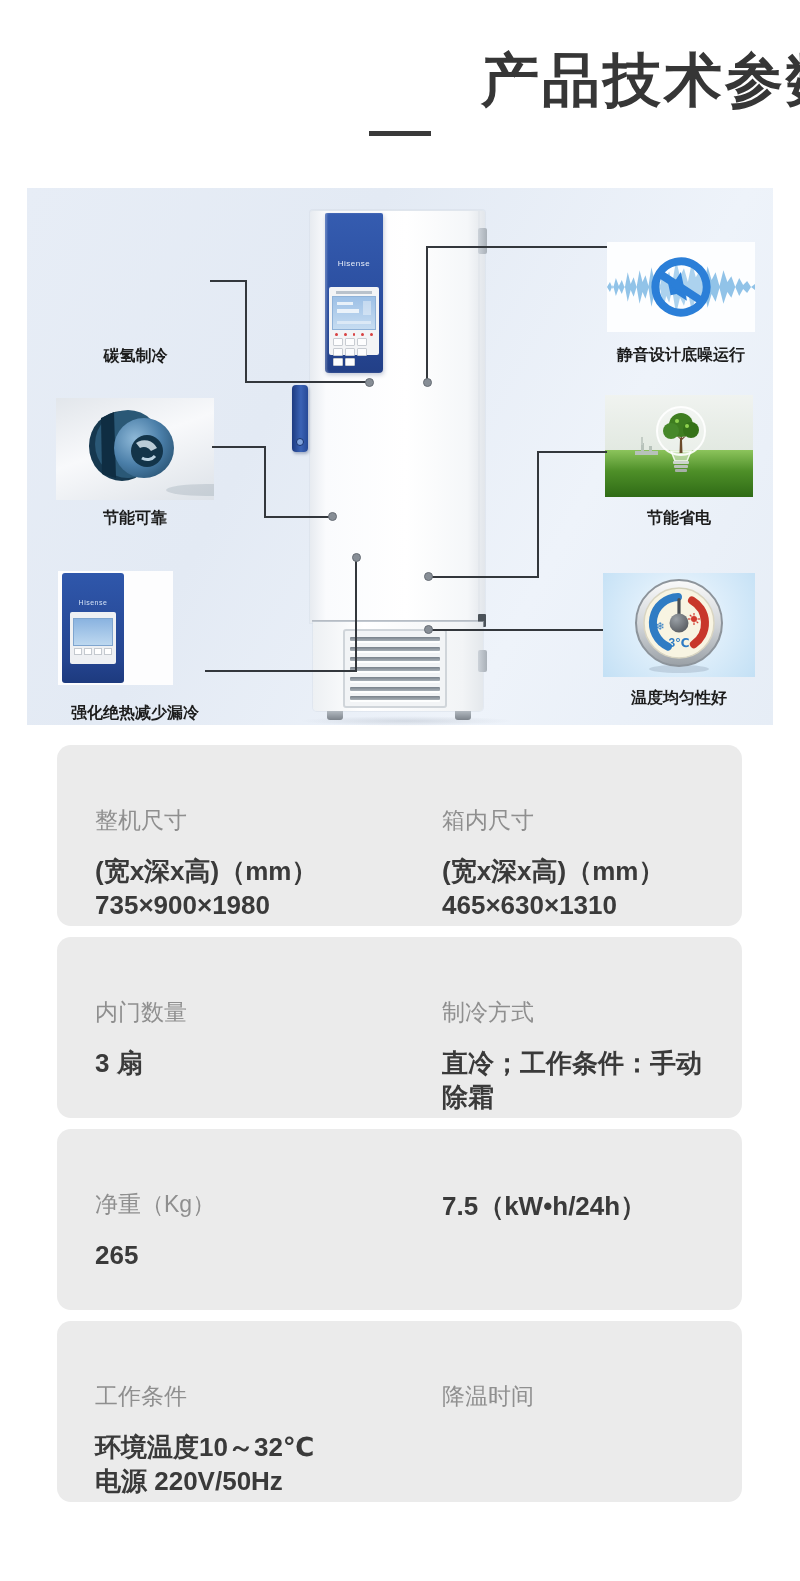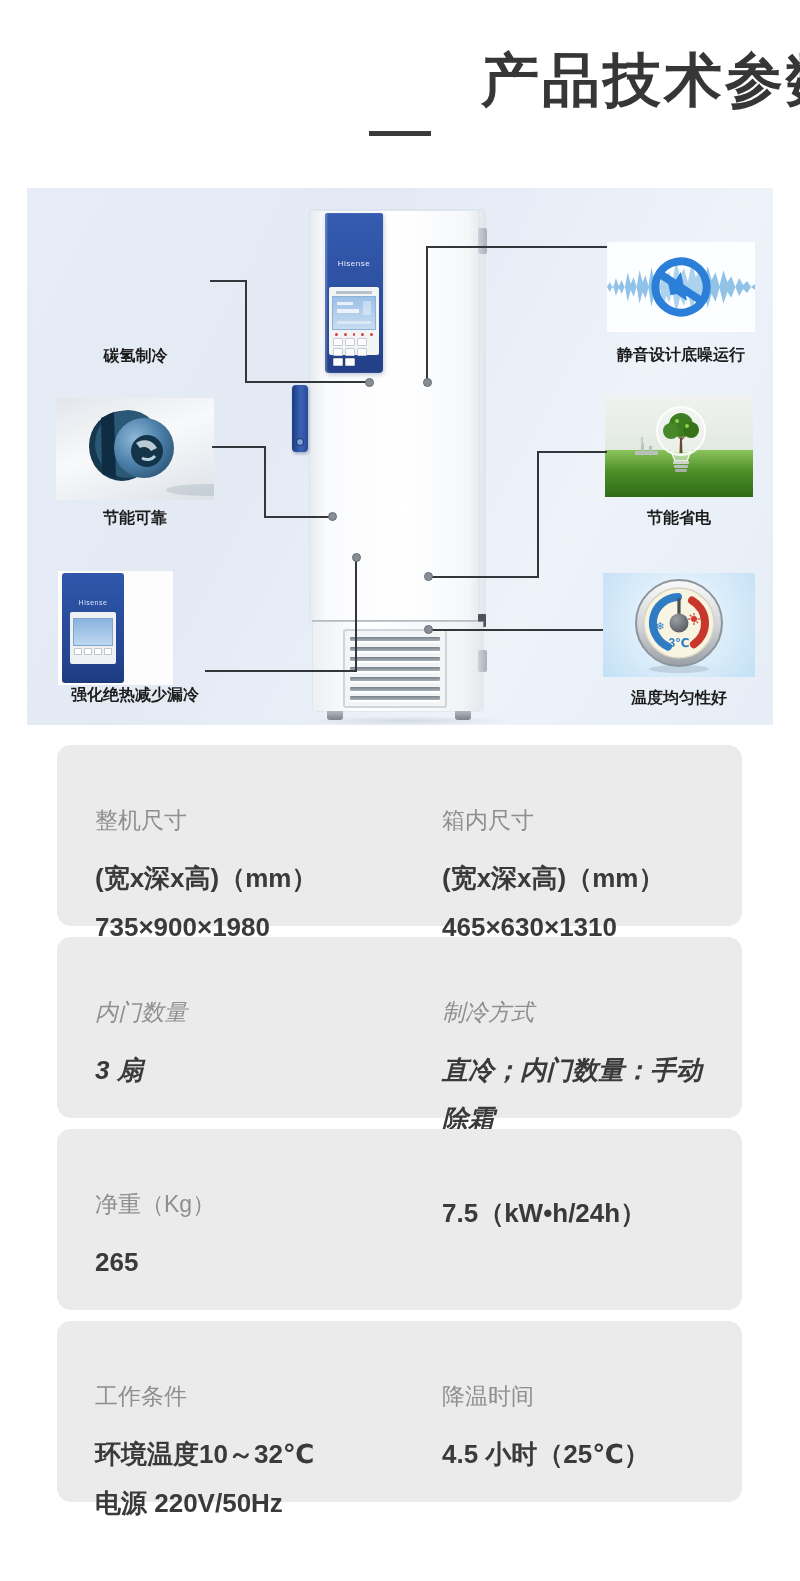--- a/index.html
+++ b/index.html
@@ -92,21 +92,21 @@
   .dot{position:absolute;width:9px;height:9px;border-radius:50%;background:#878e96;
        border:1px solid #676d75;box-sizing:border-box;}
 
   
   .spec-row{position:absolute;left:0;width:800px;height:181px;}
   .cell{position:absolute;top:0;height:181px;background:#ebebeb;box-sizing:border-box;
         padding:60px 30px 0 38px;}
   .cell.left{left:57px;width:407px;border-radius:14px 0 0 14px;}
   .cell.right{left:404px;width:338px;border-radius:0 14px 14px 0;padding-right:40px;}
   .spec-label{font-size:23px;color:#8f8f8f;margin-bottom:18px;}
-  .spec-value{font-size:26px;font-weight:bold;color:#3a3a3a;line-height:49px;white-space:pre-line;}
+  .spec-value{font-size:26px;font-weight:bold;color:#3a3a3a;line-height:34px;white-space:pre-line;}
 </style>
 </head>
 <body>
 
 <div class="page">
 
   <h1 class="title">产品技术参数</h1>
   <div class="title-underline"></div>
 
   <section class="diagram">
@@ -141,21 +141,21 @@
           <div class="b3-lcd"></div>
           <div class="b3-btns">
               <i></i>
               <i></i>
               <i></i>
               <i></i>
             </div>
         </div>
       </div>
     </div>
-    <div class="flabel" style="left:8px;top:497px;width:200px;">强化绝热减少漏冷</div>
+    <div class="flabel" style="left:8px;top:515px;width:200px;">强化绝热减少漏冷</div>
 
     <div class="fbox box-mute">
       <svg width="148" height="90" viewBox="0 0 150 90">
         <polygon fill="#85bce6" opacity=".9" points="0,45 3,40 6,47 9,36 12,44 15,38 18,46 21,30 24,42 27,35 30,45 33,28 36,40 39,33 42,44 45,25 48,38 51,30 54,43 57,22 60,36 63,29 66,42 70,18 74,34 78,26 82,40 86,20 90,35 94,28 98,42 102,24 106,38 110,30 114,44 118,28 122,40 126,34 130,45 134,36 138,43 142,39 146,45 150,42 150,48 146,45 142,51 138,47 134,54 130,45 126,56 122,50 118,62 114,46 110,60 106,52 102,66 98,48 94,62 90,55 86,70 82,50 78,64 74,56 70,72 66,48 63,61 60,54 57,68 54,47 51,60 48,52 45,65 42,46 39,57 36,50 33,62 30,45 27,55 24,48 21,60 18,44 15,52 12,46 9,54 6,43 3,50 0,45"></polygon>
         <g transform="rotate(-12 75 45)">
           <circle cx="75" cy="45" r="26" fill="rgba(255,255,255,.25)" stroke="#2b7fd8" stroke-width="8"></circle>
           <polygon points="63,39 69,39 78,30 78,60 69,51 63,51" fill="#2b7fd8"></polygon>
           <rect x="49" y="41.5" width="52" height="8" rx="4" fill="#2b7fd8" transform="rotate(45 75 45)"></rect>
         </g>
       </svg>
@@ -309,28 +309,28 @@
         <div class="spec-value">(宽x深x高)（mm）
 735×900×1980</div>
       </div>
       <div class="cell right">
         <div class="spec-label">箱内尺寸</div>
         <div class="spec-value">(宽x深x高)（mm）
 465×630×1310</div>
       </div>
     </div>
 
-    <div class="spec-row" style="top:937px;font-style:italic;">
+    <div class="spec-row" style="top:937px;">
       <div class="cell left">
         <div class="spec-label">内门数量</div>
         <div class="spec-value">3 扇</div>
       </div>
       <div class="cell right">
         <div class="spec-label">制冷方式</div>
-        <div class="spec-value">直冷；内门数量：手动除霜</div>
+        <div class="spec-value">直冷；工作条件：手动除霜</div>
       </div>
     </div>
 
     <div class="spec-row" style="top:1129px;">
       <div class="cell left">
         <div class="spec-label">净重（Kg）</div>
         <div class="spec-value">265</div>
       </div>
       <div class="cell right">
         <div class="spec-value">7.5（kW•h/24h）</div>
@@ -338,18 +338,17 @@
     </div>
 
     <div class="spec-row" style="top:1321px;">
       <div class="cell left">
         <div class="spec-label">工作条件</div>
         <div class="spec-value">环境温度10～32℃
 电源 220V/50Hz</div>
       </div>
       <div class="cell right">
         <div class="spec-label">降温时间</div>
-        <div class="spec-value">4.5 小时（25℃）</div>
       </div>
     </div>
 
   </section>
 </div>
 
 </body></html>

